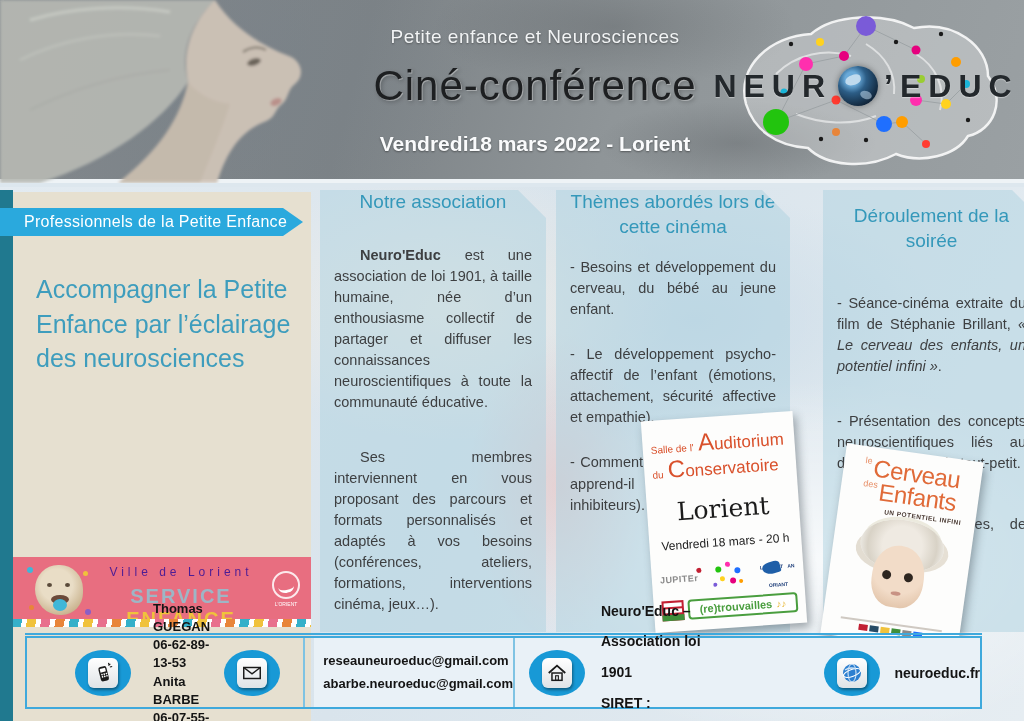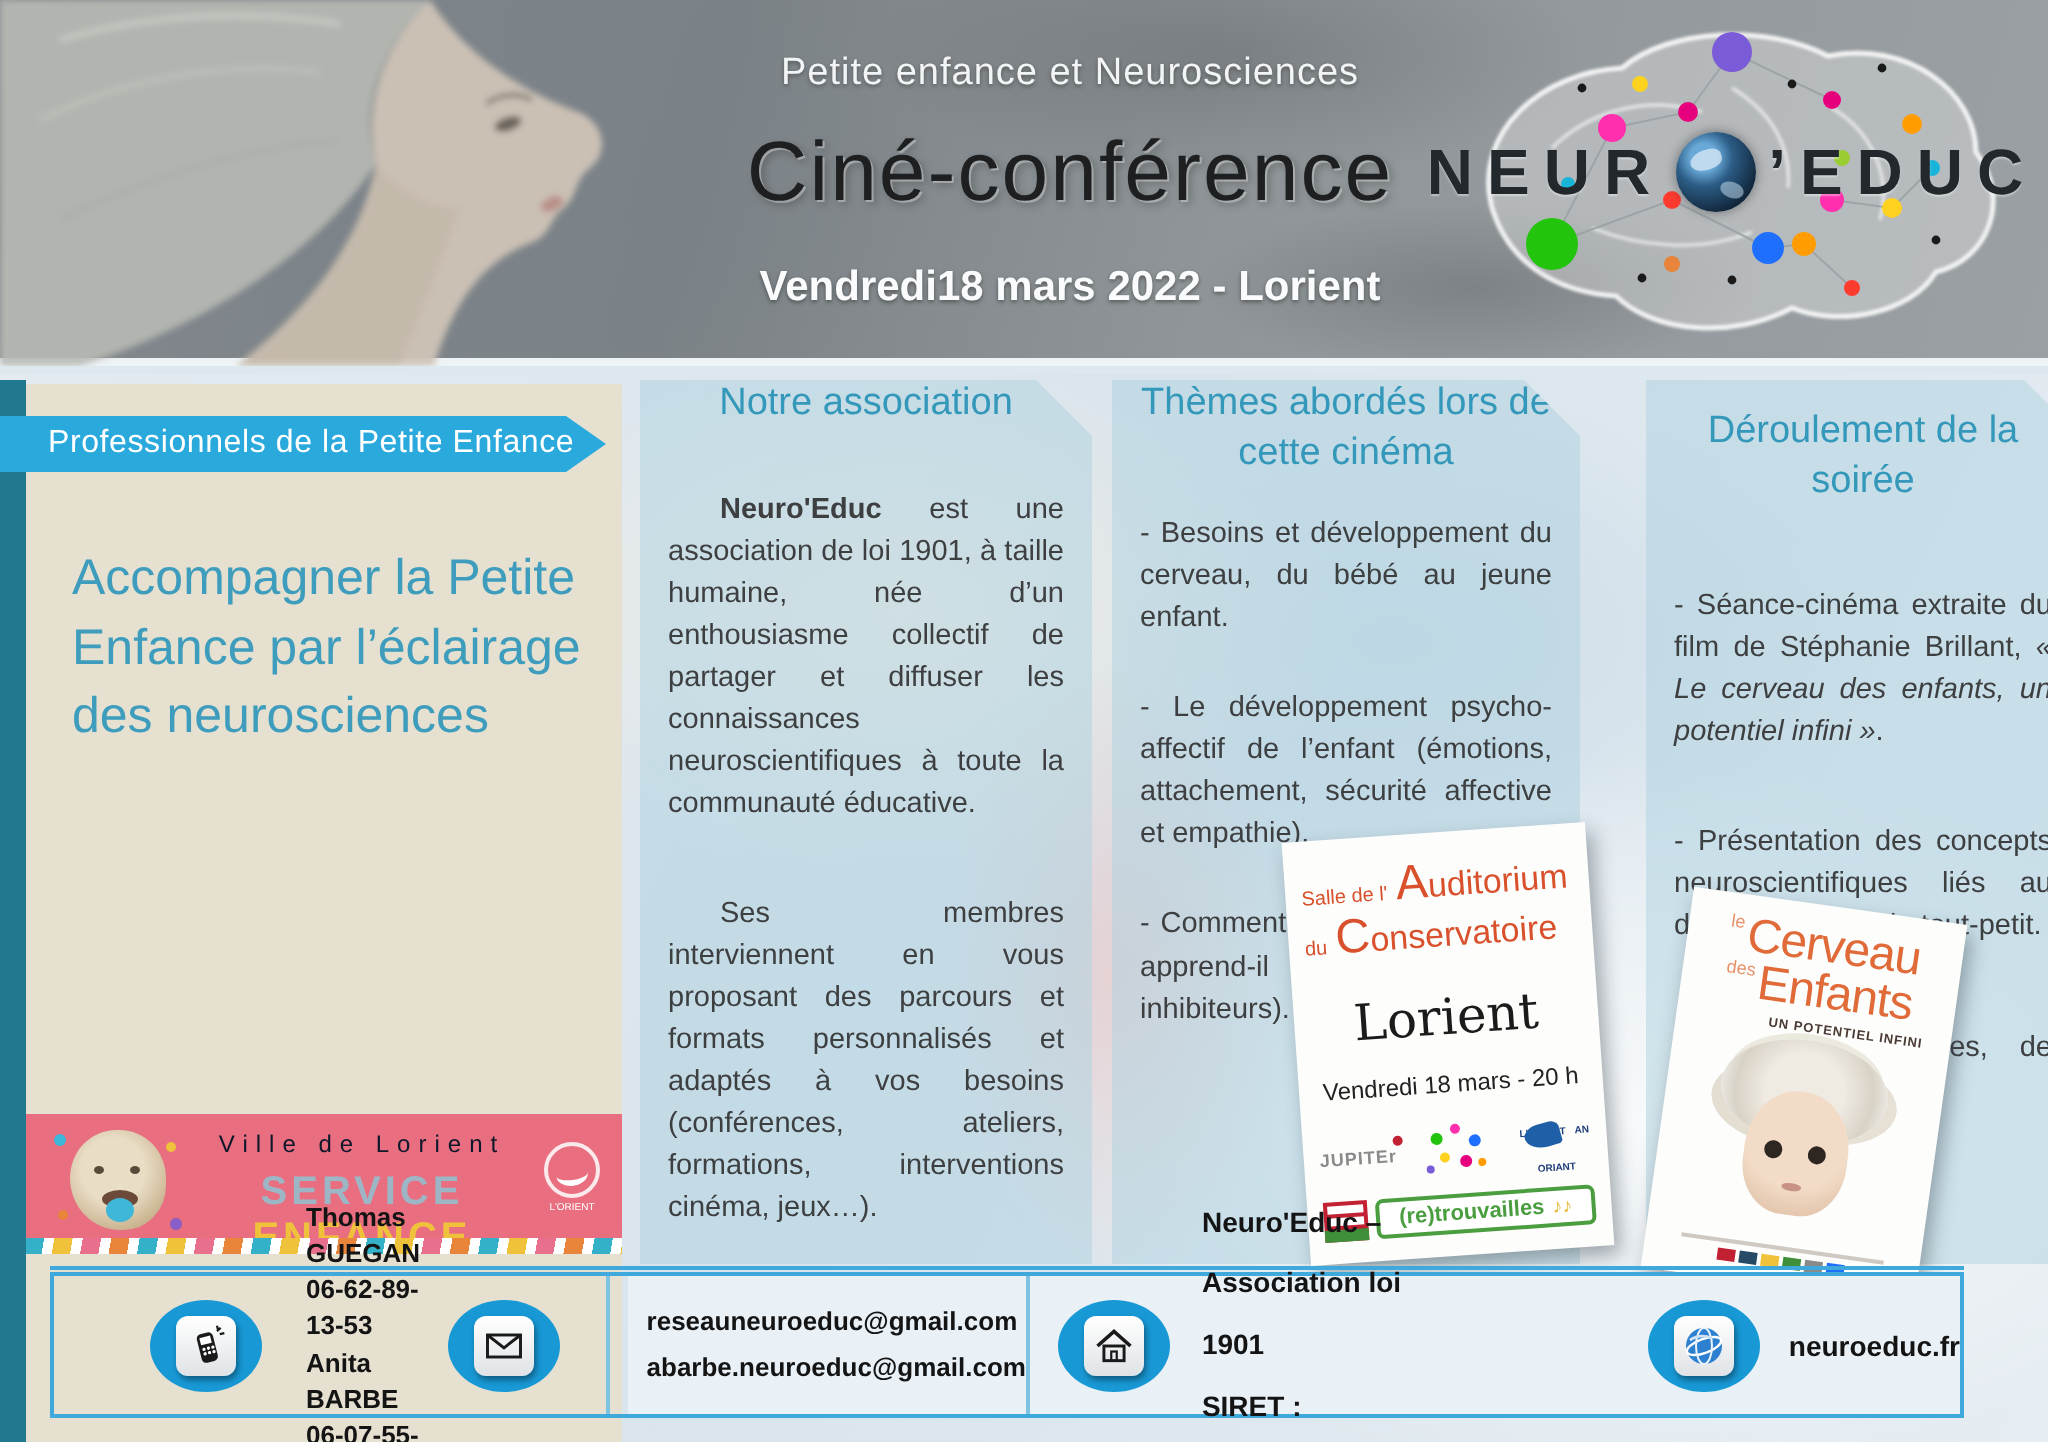--- a/index.html
+++ b/index.html
@@ -61,21 +61,21 @@
   .service-band { position:absolute; left:13px; top:557px; width:298px; height:70px; background:#e86e80; overflow:hidden; }
   .band-child { position:absolute; left:12px; top:4px; width:70px; height:62px; }
   .band-child .head { position:absolute; left:10px; top:4px; width:48px; height:50px; border-radius:50% 50% 46% 54%;
       background:radial-gradient(circle at 45% 40%, #e9ddC6 0 40%, #cbb591 75%, #ab9670 100%); }
   .band-child .tongue { position:absolute; left:28px; top:38px; width:14px; height:12px; border-radius:50%; background:#3fb7d8; }
   .band-child .mouth { position:absolute; left:26px; top:34px; width:18px; height:9px; border-radius:50%; background:#6b4a3a; }
   .band-child .eye1,.band-child .eye2 { position:absolute; top:22px; width:5px; height:4px; border-radius:50%; background:#5a4a3a; }
   .band-child .eye1 { left:22px; } .band-child .eye2 { left:40px; }
   .confetti { position:absolute; border-radius:50%; }
   .band-text { position:absolute; left:78px; top:8px; width:180px; text-align:center; }
-  .band-line1 { color:#0f172a; font-size:12px; letter-spacing:4px; }
+  .band-line1 { color:#4c1d95; font-size:12px; letter-spacing:4px; }
   .band-line2 { margin-top:6px; font-size:20px; letter-spacing:2px; font-weight:bold; }
   .band-line2 .w1 { color:#9db6c6; } .band-line2 .w2 { color:#f0c23c; }
   .band-logo { position:absolute; right:8px; top:14px; width:34px; height:40px; text-align:center; }
   .band-logo .wave { width:28px; height:28px; margin:0 auto; border-radius:50%; border:2px solid rgba(255,255,255,.85); position:relative; }
   .band-logo .wave::after { content:""; position:absolute; left:4px; top:8px; width:16px; height:9px;
       border-bottom:3px solid #fff; border-radius:50%; transform:rotate(-8deg); }
   .band-dashes { position:absolute; left:0; bottom:0; width:100%; height:8px; background:
       repeating-linear-gradient(100deg, #35b0c9 0 9px, #fff 9px 14px, #f0c23c 14px 23px, #fff 23px 28px, #e8708d 28px 37px, #fff 37px 42px, #e8853a 42px 51px, #fff 51px 56px); }
 
   

